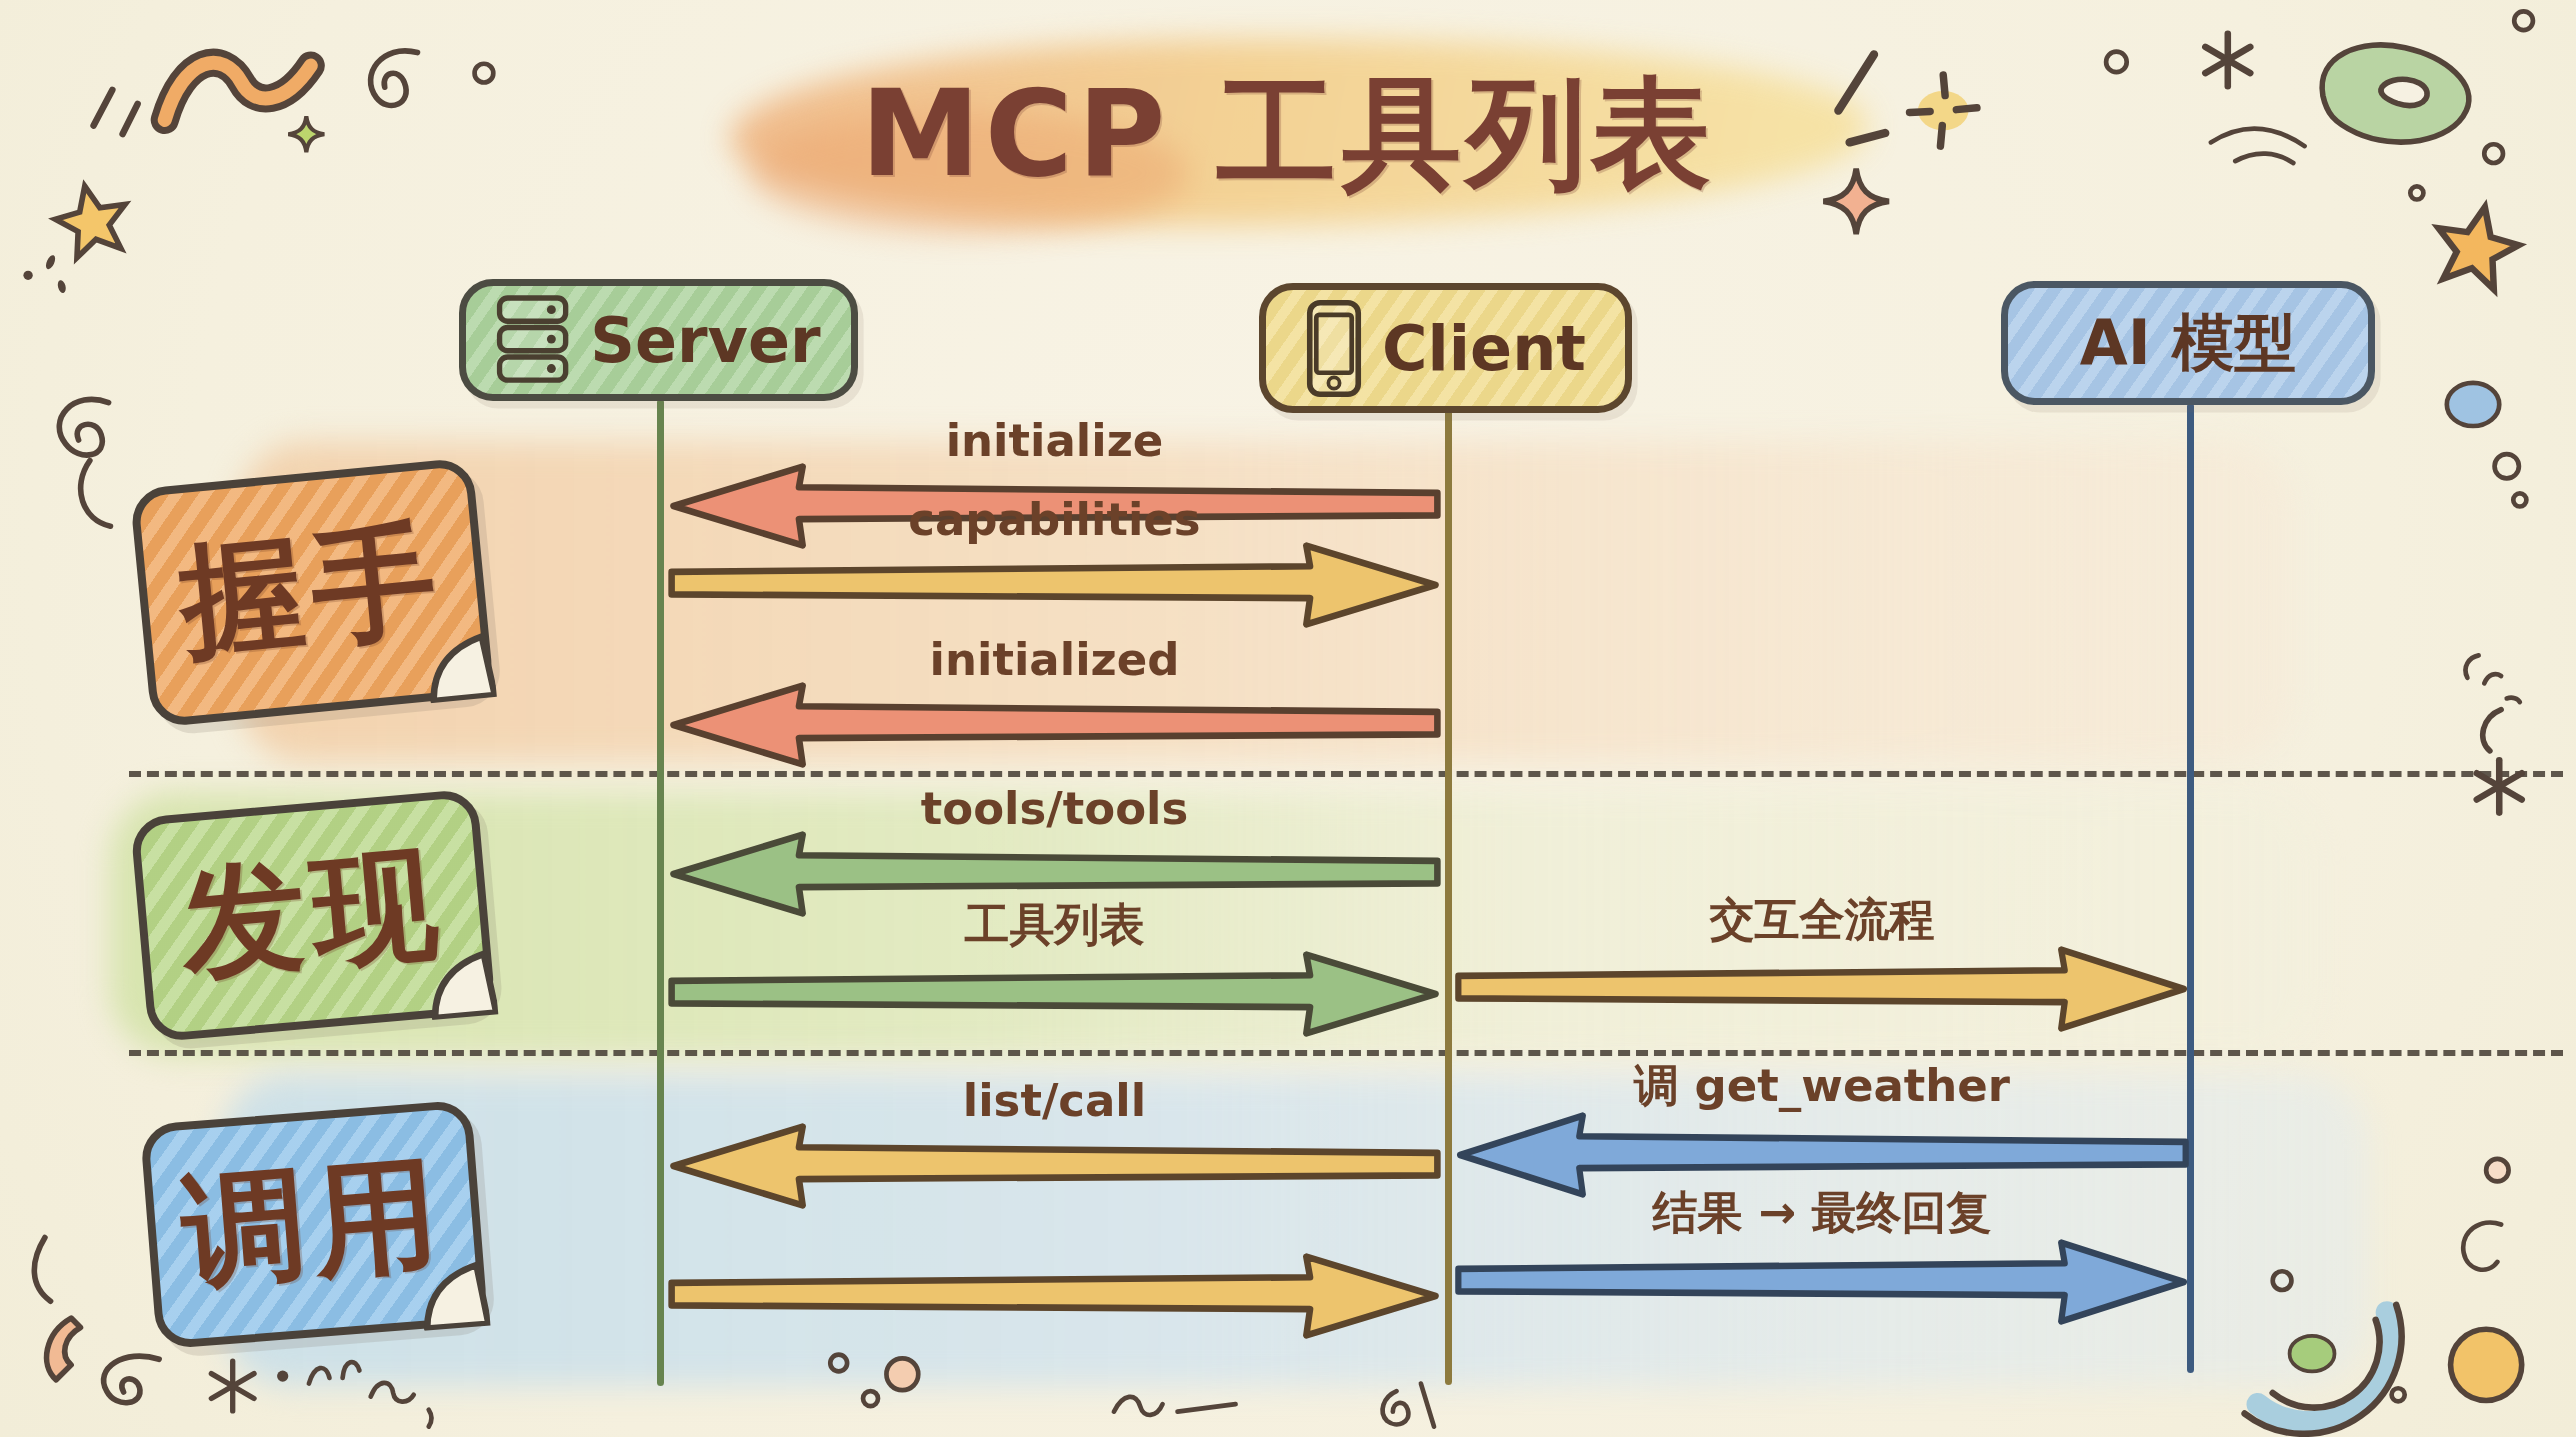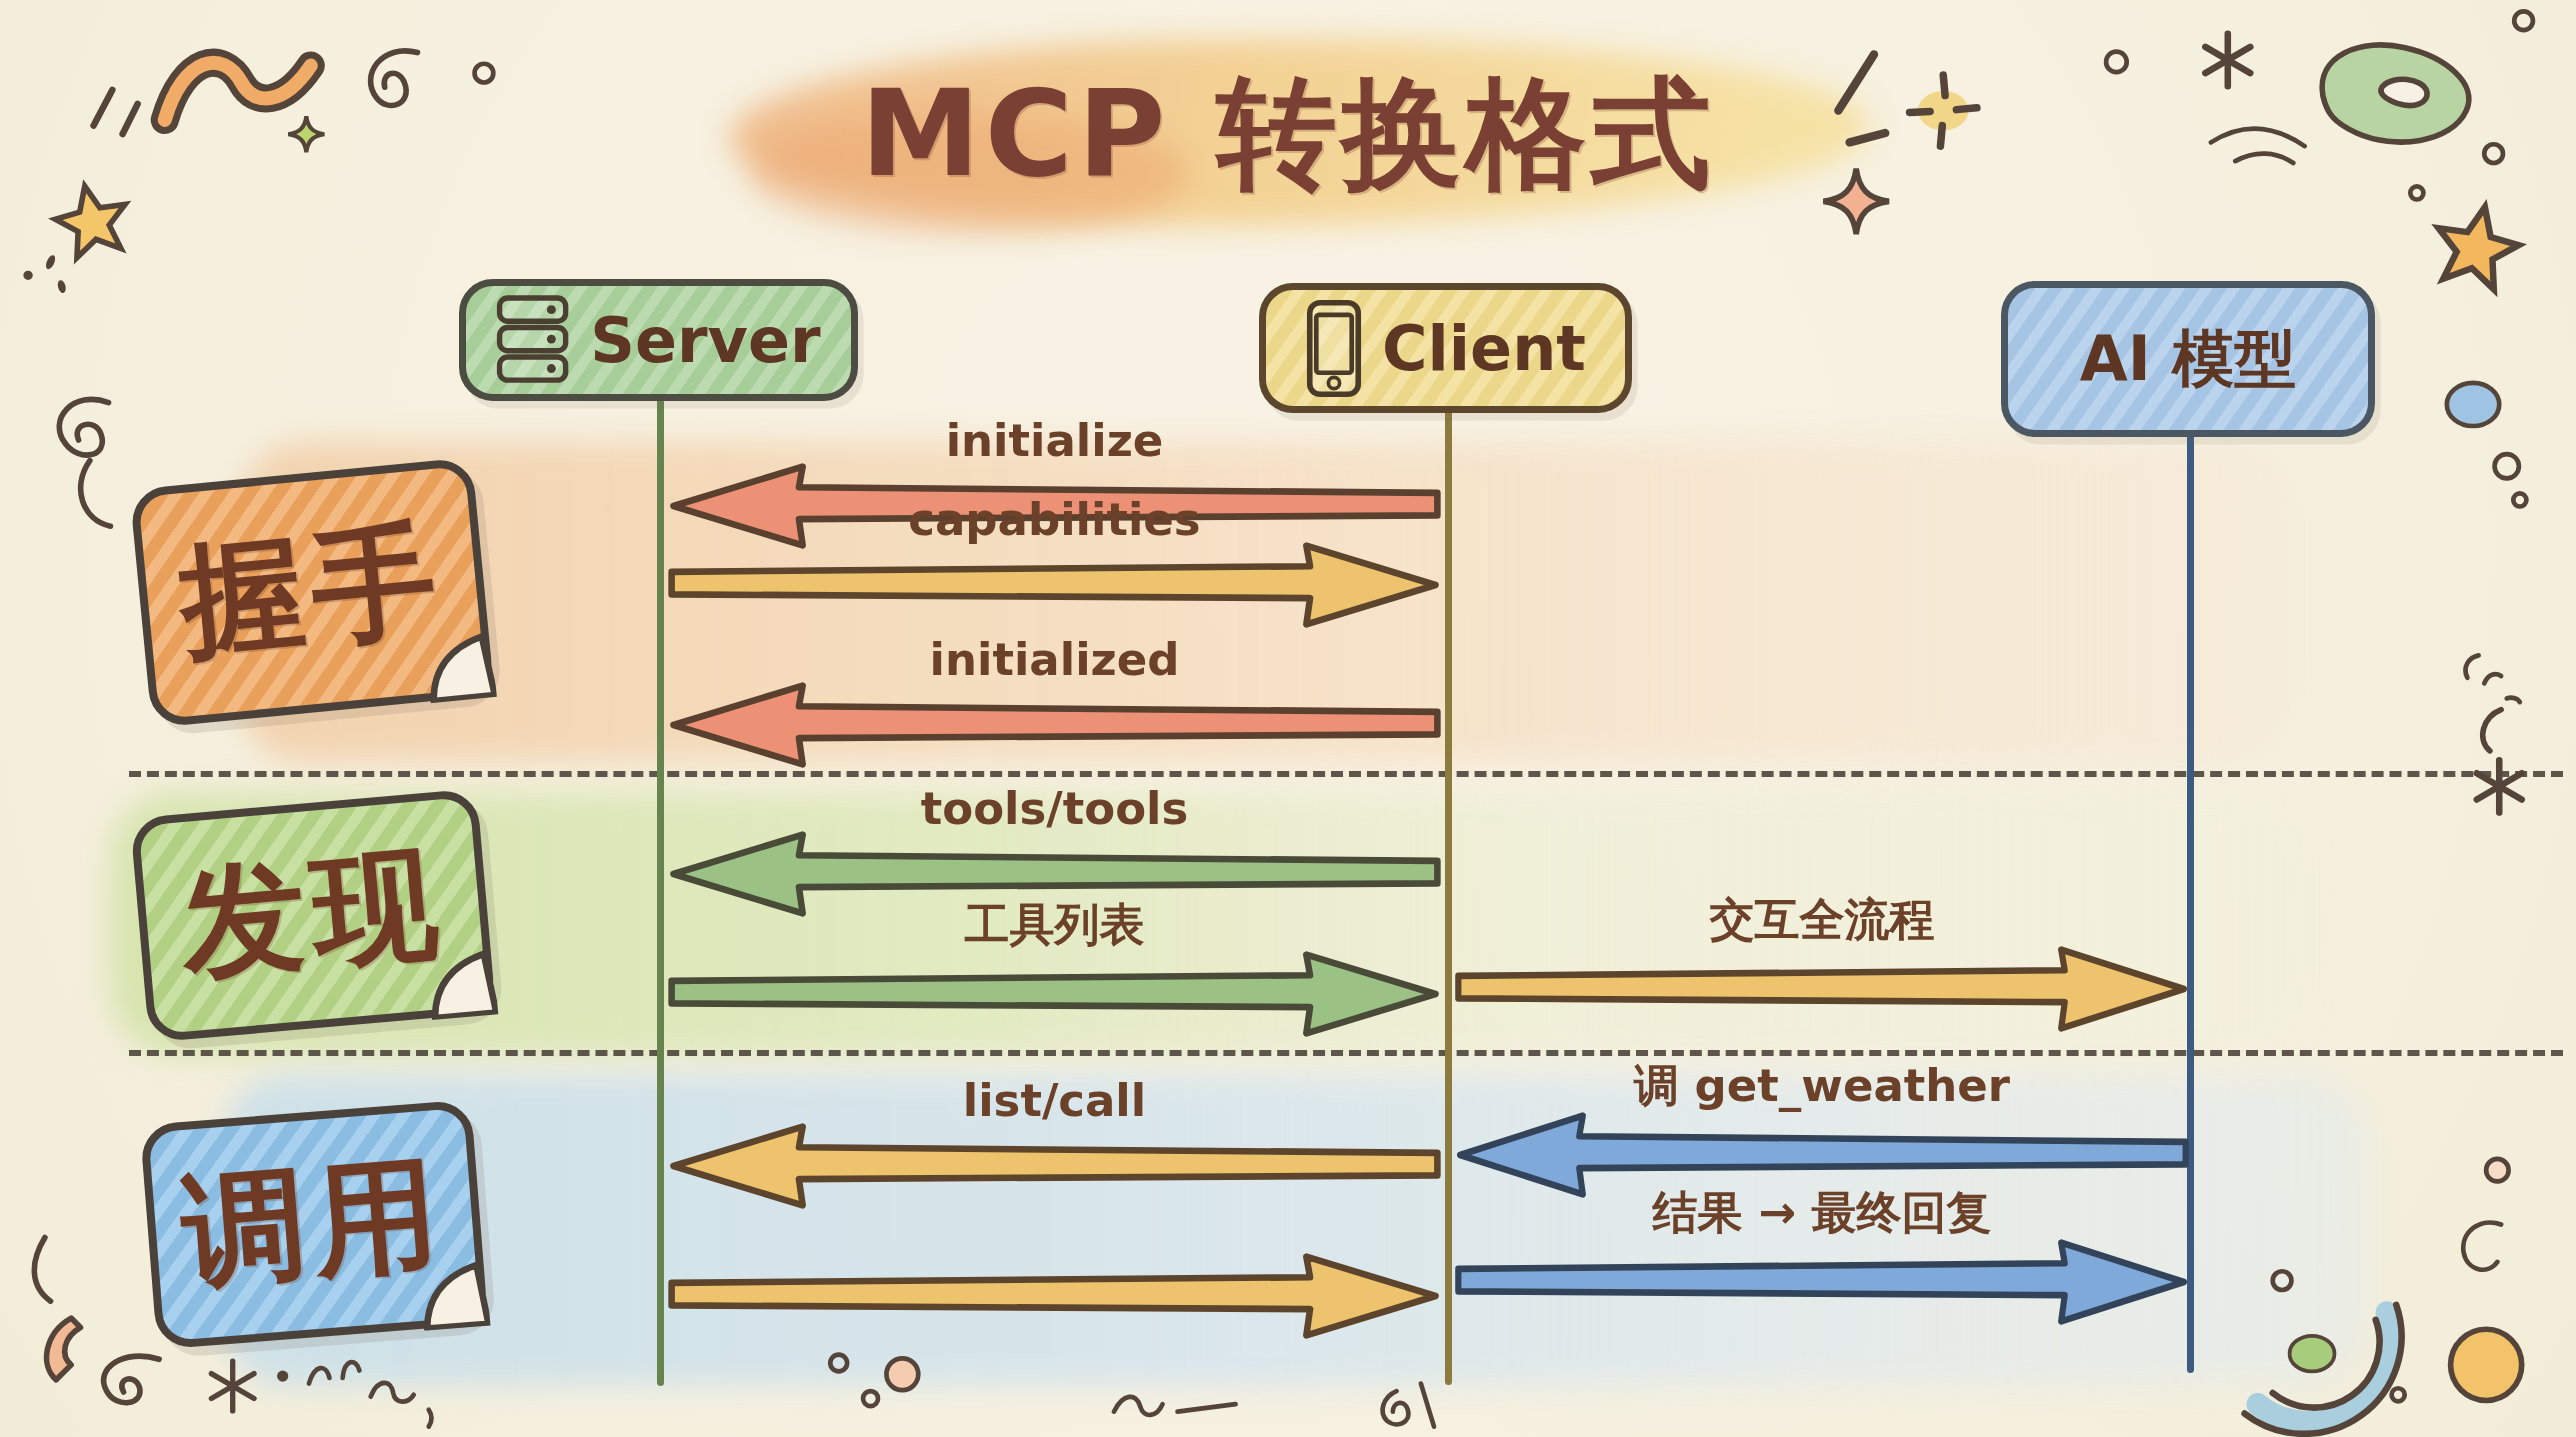--- a/index.html
+++ b/index.html
@@ -50,21 +50,21 @@
   .actor {
     position:absolute; display:flex; align-items:center; justify-content:center; gap:19px;
     border-radius:34px; border:7.5px solid #4c4c42;
     background-image:repeating-linear-gradient(125deg, rgba(255,255,255,.20) 0 10.3px, rgba(0,0,0,.025) 10.3px 22.5px);
     box-shadow:5.6px 7.5px 0 rgba(120,110,90,.12);
     text-align:center;
   }
   .actor .label { font-size:62px; font-weight:bold; color:#5d3724; white-space:nowrap; }
   #actor-server { left:459px;  top:279px; width:399px; height:122px; background-color:#abd29c; border-color:#4c4c42; }
   #actor-client { left:1259px; top:283px; width:373px; height:130px; background-color:#f1dc8d; border-color:#5c462e; }
-  #actor-ai     { left:2001px; top:281px; width:374px; height:156px; background-color:#aac9e9; border-color:#4b5763; }
+  #actor-ai     { left:2001px; top:281px; width:374px; height:124px; background-color:#aac9e9; border-color:#4b5763; }
   .actor svg { flex:0 0 auto; }
 
   
   .note {
     position:absolute; display:flex; align-items:center; justify-content:center;
     border:8.4px solid #4a423a; border-radius:36px;
     background-image:repeating-linear-gradient(130deg, rgba(255,255,255,.22) 0 11.2px, rgba(0,0,0,.03) 11.2px 24px);
     box-shadow:7.5px 9.4px 0 rgba(110,100,85,.16);
   }
   .note .label { font-size:124px; font-weight:bold; color:#6e3a24; letter-spacing:7.5px; white-space:nowrap;
@@ -115,21 +115,21 @@
   <div class="wash" id="wash-discovery"></div>
   <div class="wash" id="wash-call"></div>
 
   <div class="divider" id="divider-1"></div>
   <div class="divider" id="divider-2"></div>
 
   <div class="lifeline" id="lifeline-server"></div>
   <div class="lifeline" id="lifeline-client"></div>
   <div class="lifeline" id="lifeline-ai"></div>
 
-  <div id="title">MCP 转换格式</div>
+  <div id="title">MCP 工具列表</div>
 
   <div class="actor" id="actor-server">
     <svg width="75" height="90" viewBox="0 0 84 100">
       <g fill="rgba(255,255,255,0.18)" stroke="#4a3f30" stroke-width="6">
         <rect x="4" y="3" width="74" height="26" rx="9"></rect>
         <rect x="4" y="36" width="74" height="26" rx="9"></rect>
         <rect x="4" y="69" width="74" height="26" rx="9"></rect>
       </g>
       <g fill="#4a3f30" stroke="none">
         <circle cx="62" cy="16" r="5"></circle>

